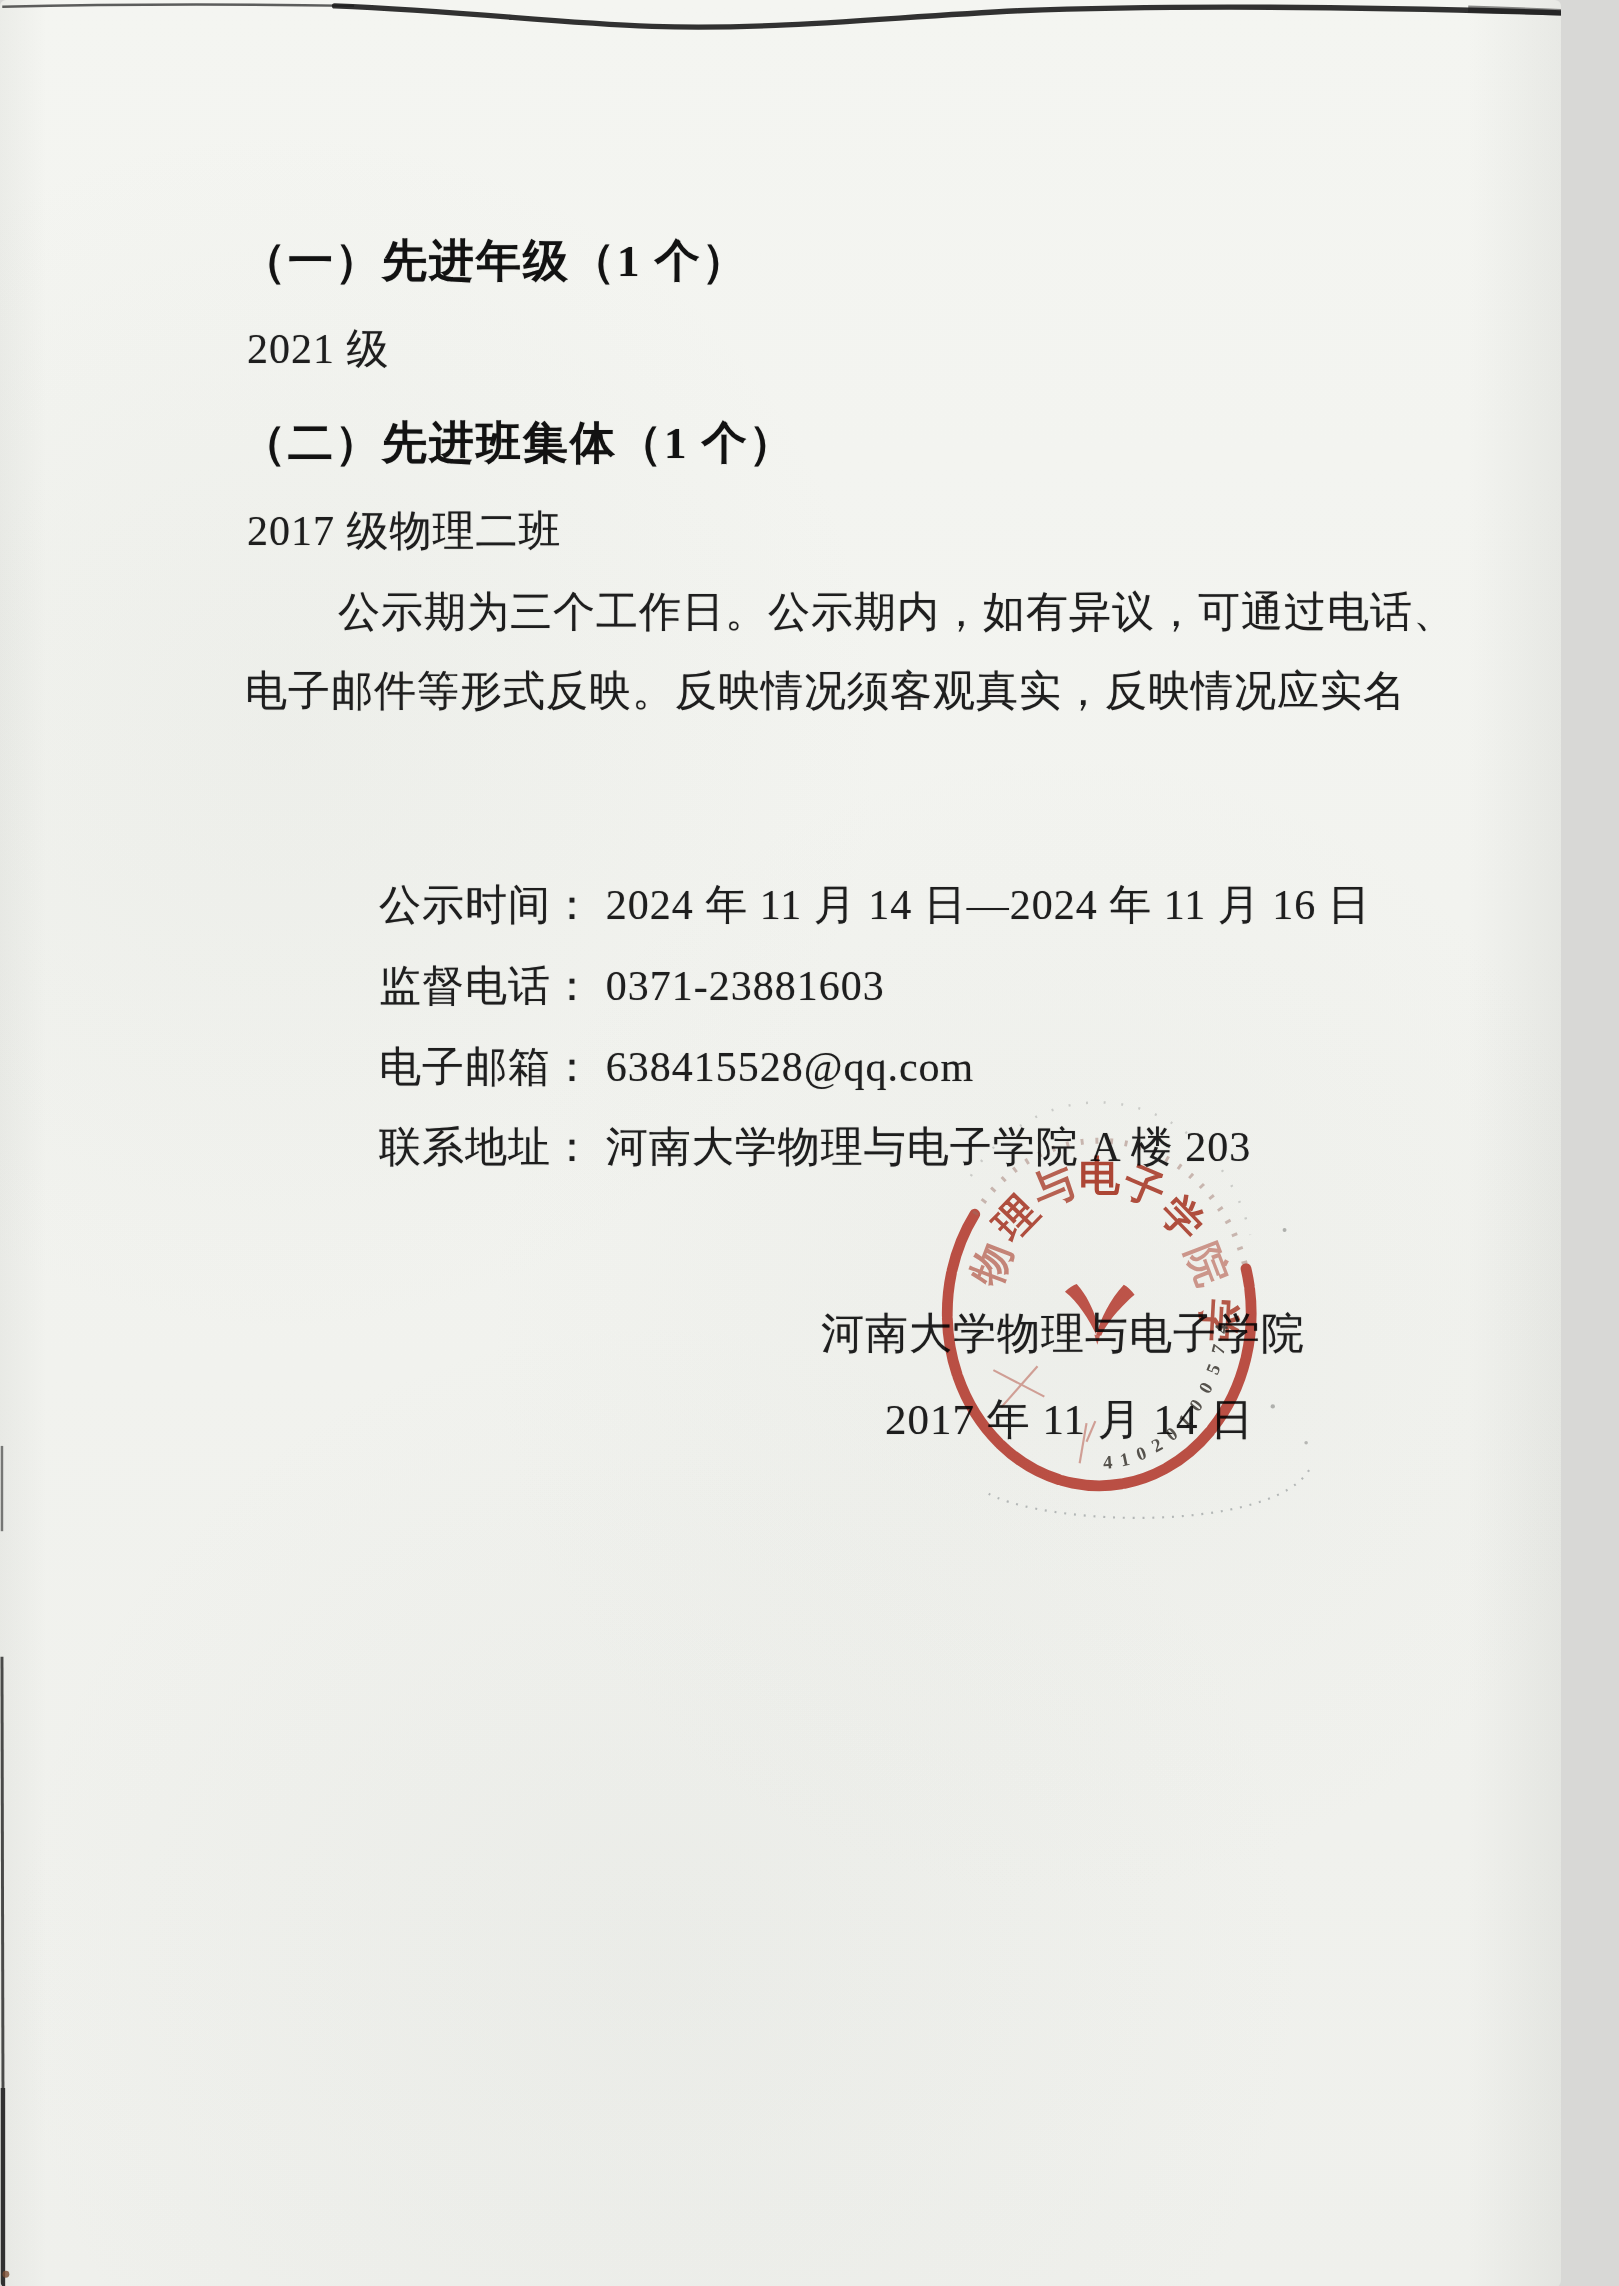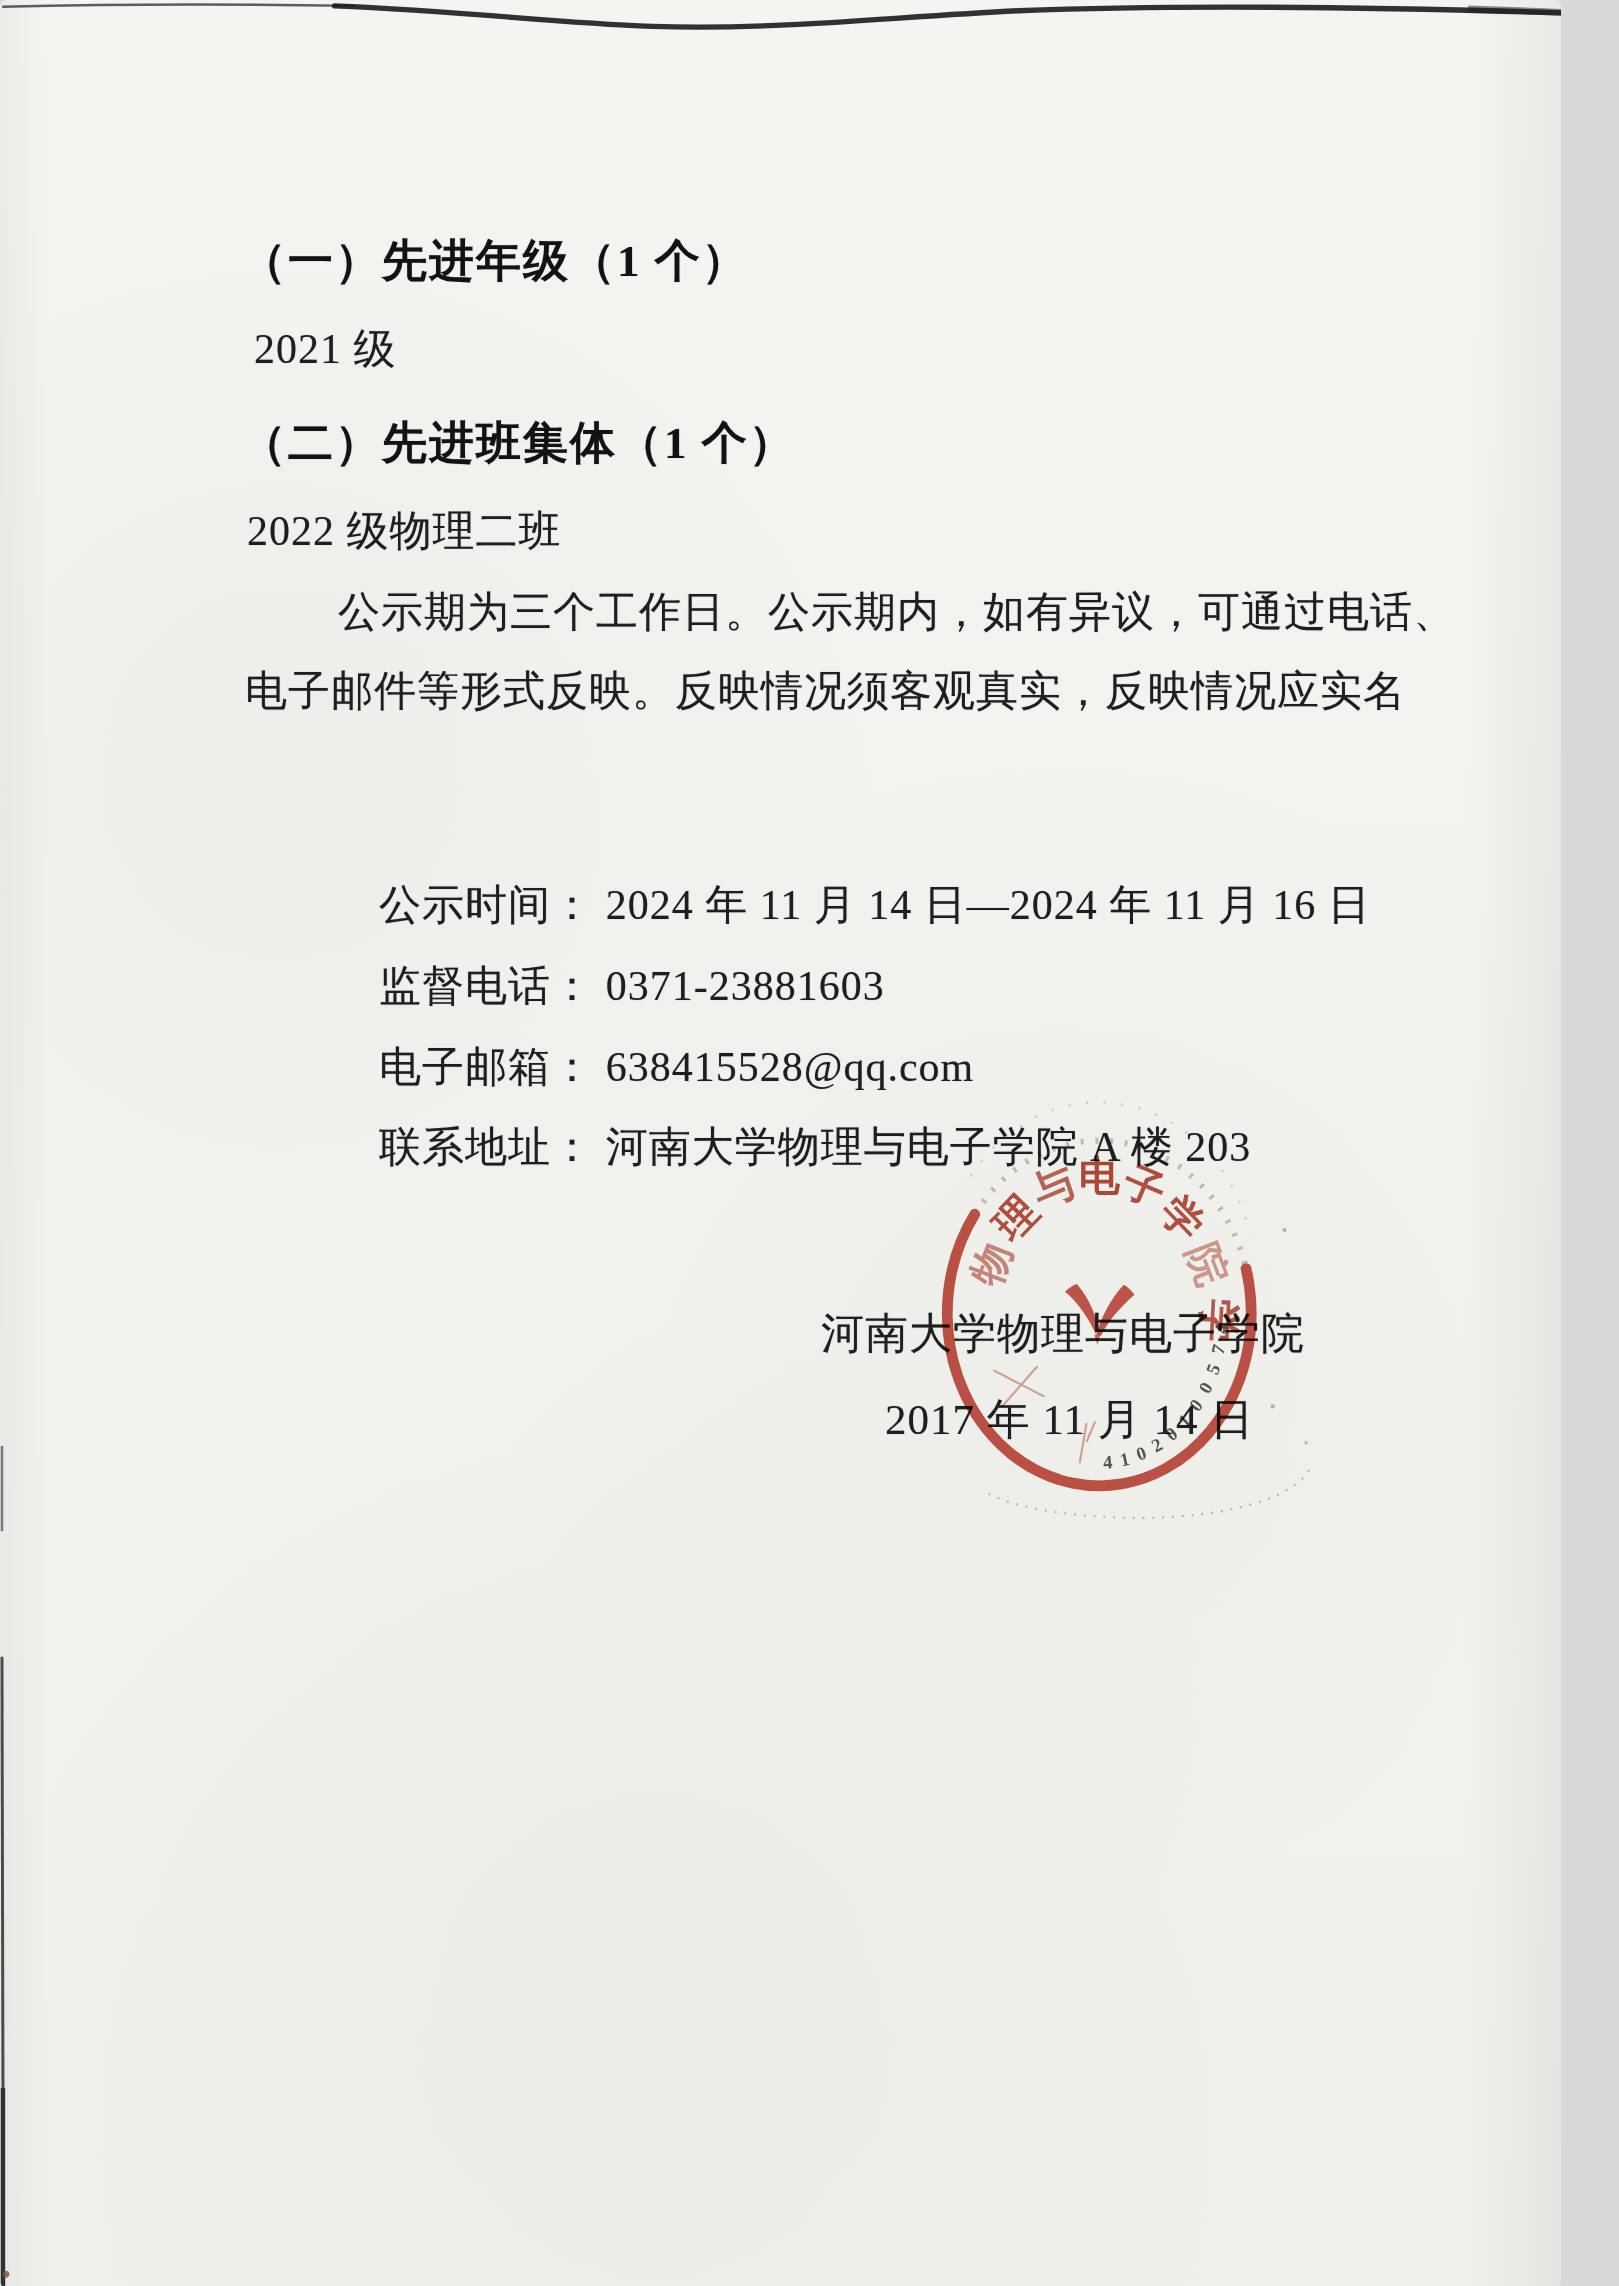--- a/index.html
+++ b/index.html
@@ -50,25 +50,25 @@
 
   <svg class="edge-svg" style="left:0;top:0;" width="11.8" height="2287" viewBox="0 0 12 2333">
     <path d="M2 1475 L2 1562" stroke="#2a2a2a" stroke-width="2.5" fill="none" opacity="0.6"></path>
     <path d="M2 1690 L3 2130" stroke="#222" stroke-width="3" fill="none" opacity="0.8"></path>
     <path d="M3 2130 L3 2333" stroke="#1d1d1d" stroke-width="4.5" fill="none" opacity="0.9"></path>
     <circle cx="6" cy="2320" r="3.5" fill="#7d4f35" opacity="0.8"></circle>
   </svg>
 
   <div class="line heading" style="top:233px;left:241px">（一）先进年级（1 个）</div>
 
-  <div class="line" style="top:323px;left:254px">2021 级</div>
+  <div class="line" style="top:323px;left:247px">2021 级</div>
 
   <div class="line heading" style="top:415px;left:241px">（二）先进班集体（1 个）</div>
 
-  <div class="line" style="top:505px;left:247px">2022 级物理二班</div>
+  <div class="line" style="top:505px;left:247px">2017 级物理二班</div>
 
   <div class="line" style="top:586px;left:338px">公示期为三个工作日。公示期内，如有异议，可通过电话、</div>
 
   <div class="line" style="top:665px;left:245px">电子邮件等形式反映。反映情况须客观真实，反映情况应实名</div>
 
 
   <div class="line" style="top:826px;left:333px">
     <span>公示时间：</span><span class="val">2024 年 11 月 14 日—2024 年 11 月 16 日</span>
   </div>
 

